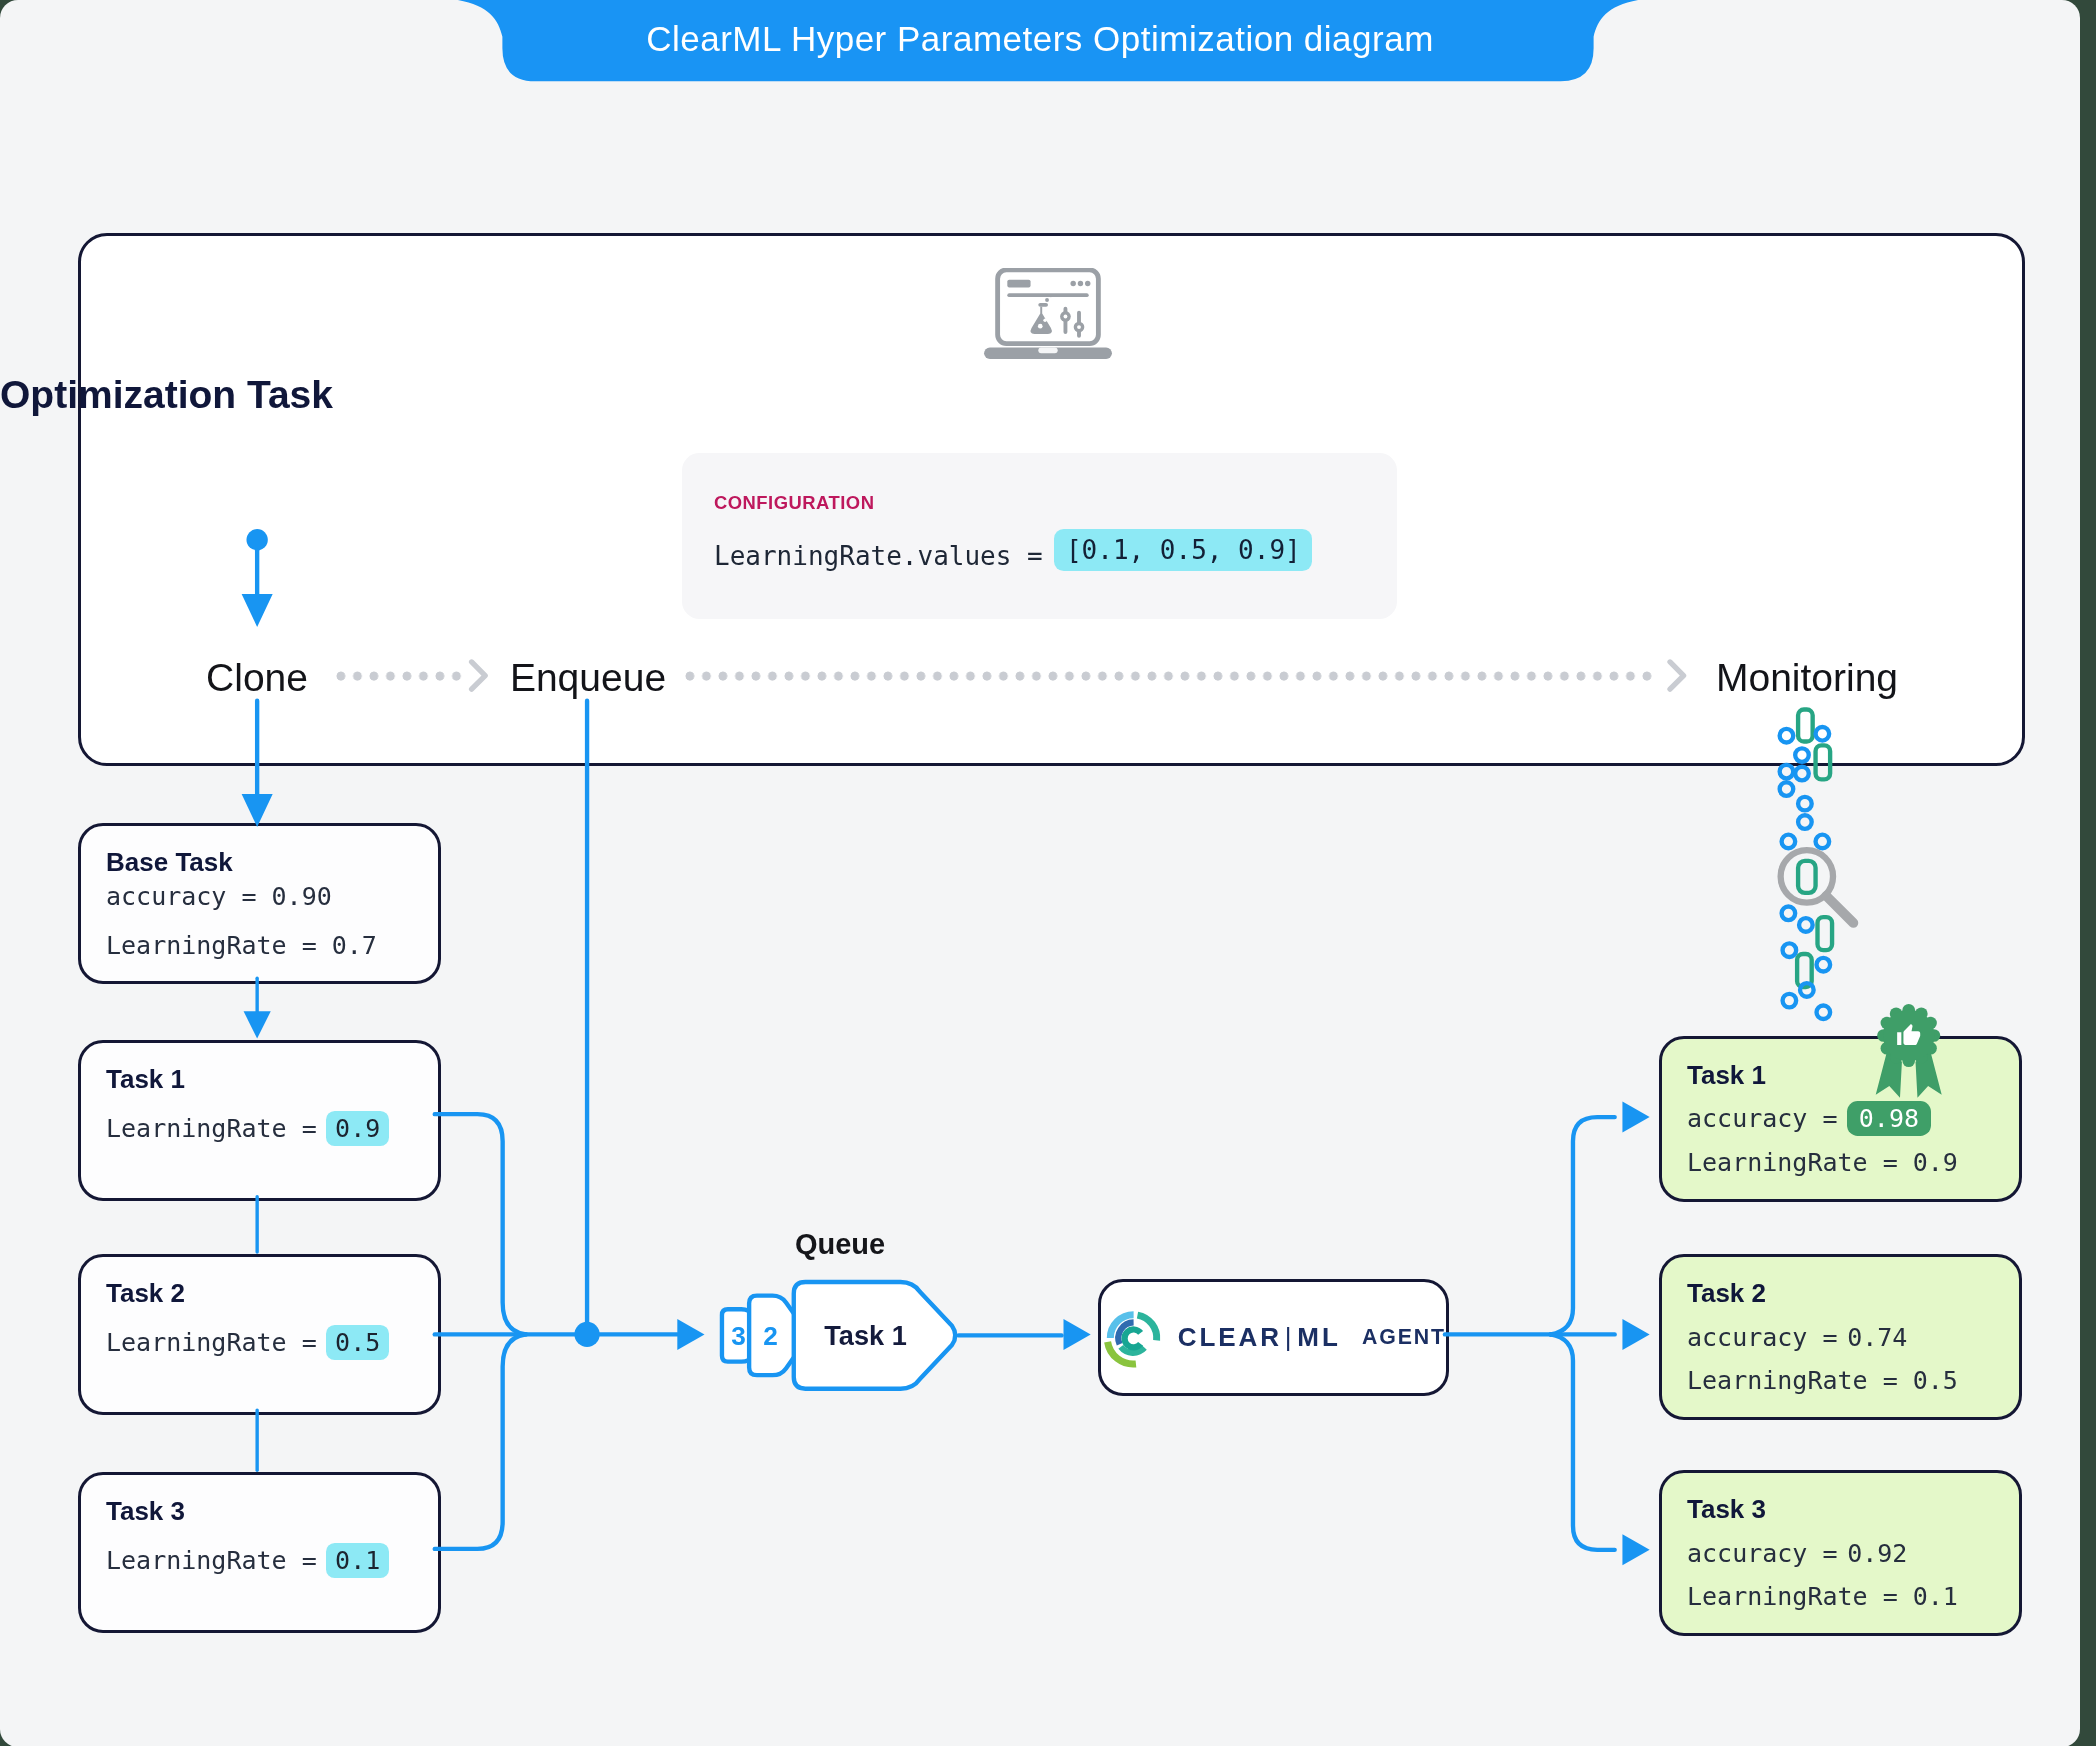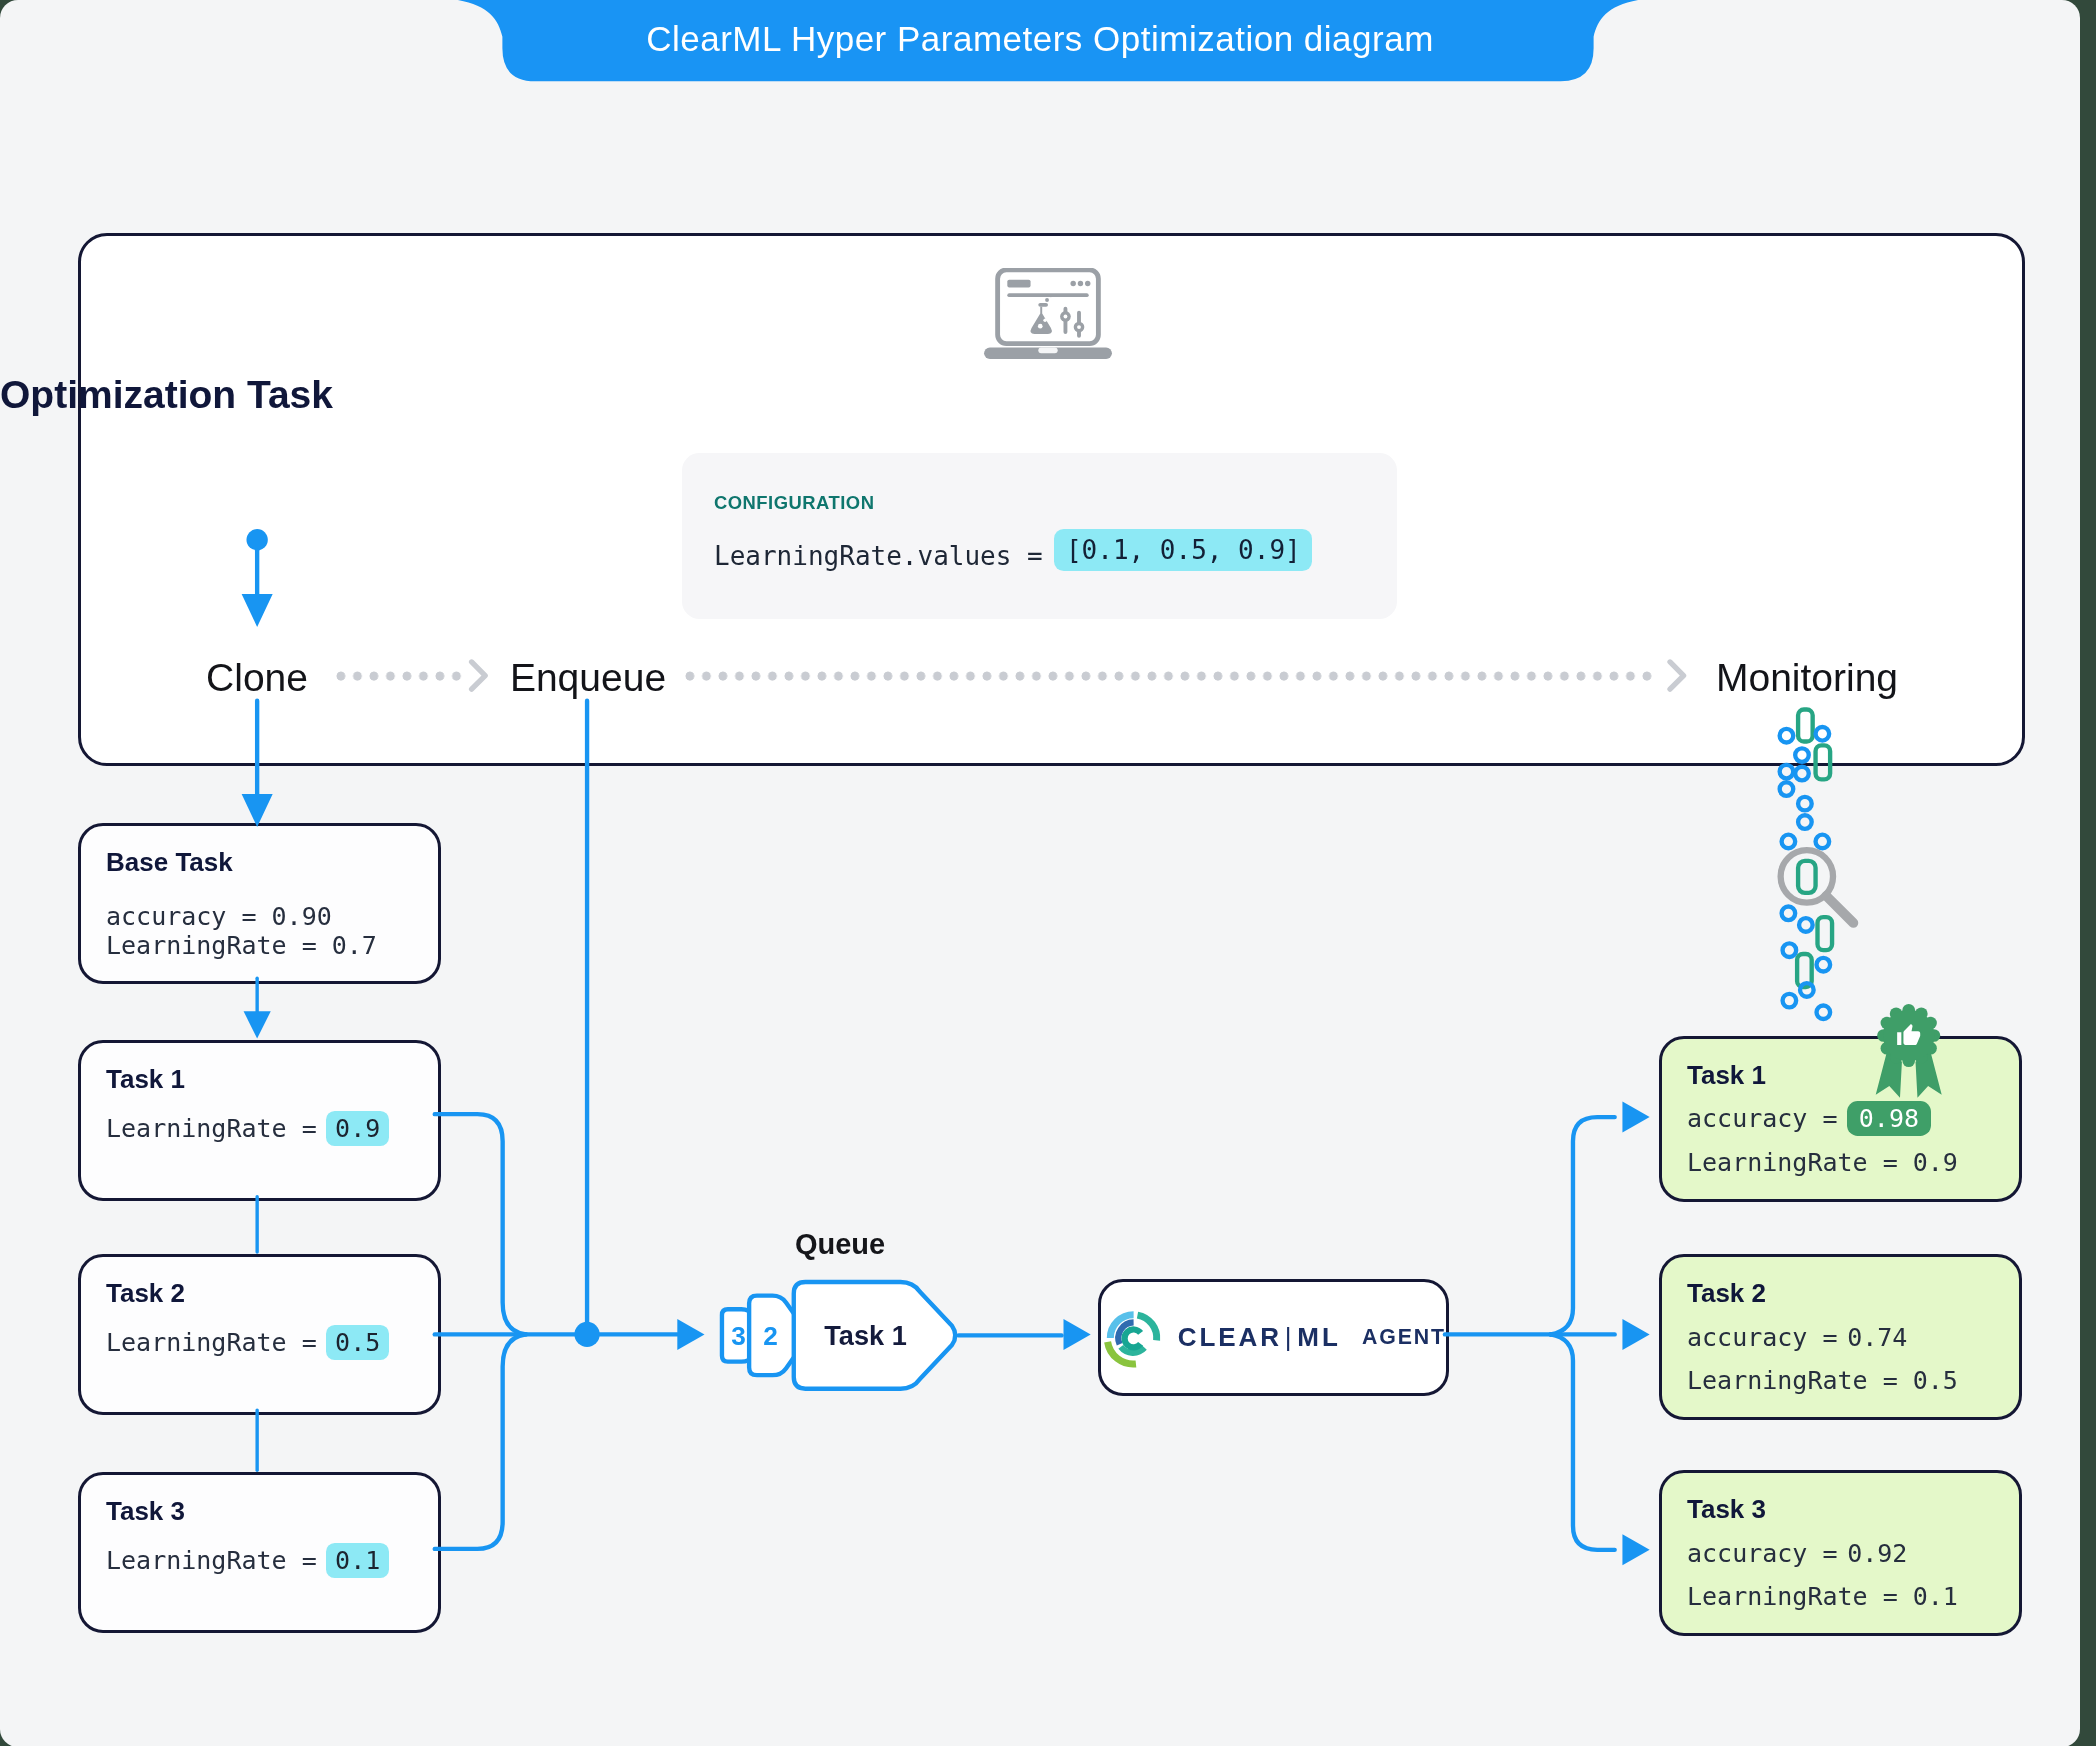--- a/index.html
+++ b/index.html
@@ -12,21 +12,21 @@
                 font-size:35px;font-weight:500;letter-spacing:0.5px;}
 
   
   .opt-box{position:absolute;left:78px;top:233px;width:1941px;height:527px;background:#fff;
            border:3.4px solid #141734;border-radius:29px;}
   .opt-title{position:absolute;left:0;right:0;top:373px;
              font-size:39px;font-weight:bold;color:#10173a;}
   .laptop{position:absolute;left:982px;top:268px;width:132px;height:93px;}
 
   .config-box{position:absolute;left:682px;top:453px;width:715px;height:166px;background:#f6f6f8;border-radius:17.5px;}
-  .config-label{position:absolute;left:32px;top:39px;font-size:18.4px;font-weight:bold;letter-spacing:0.5px;color:#0f766e;}
+  .config-label{position:absolute;left:32px;top:39px;font-size:18.4px;font-weight:bold;letter-spacing:0.5px;color:#be185d;}
   .config-code{position:absolute;left:32px;top:76px;font-family:"DejaVu Sans Mono",monospace;
                font-size:26px;color:#1e2736;display:flex;align-items:flex-end;gap:11.6px;}
   .cyan-pill{background:#8de9f5;border-radius:9.7px;padding:5.8px 11.6px;color:#132036;}
 
   
   .flow-label{position:absolute;font-size:39px;font-weight:normal;color:#131419;transform:translateX(-50%);white-space:nowrap;}
   .dots{position:absolute;height:9.7px;background-image:radial-gradient(circle at 4.9px 4.9px,#c9ccd2 4.1px,rgba(0,0,0,0) 4.7px);
         background-size:16.5px 9.7px;background-repeat:repeat-x;}
 
   
@@ -109,21 +109,21 @@
   </div>
 
   <div class="flow-label" style="left:257px;top:656px;">Clone</div>
   <div class="flow-label" style="left:588px;top:656px;">Enqueue</div>
   <div class="flow-label" style="left:1807px;top:656px;">Monitoring</div>
   <div class="dots" style="left:336px;top:671px;width:126px;"></div>
   <div class="dots" style="left:685px;top:671px;width:970px;"></div>
 
   <div class="card" style="left:78px;top:823px;height:155px;">
     <div class="card-title">Base Task</div>
-    <div class="mono-row" style="top:76px;">accuracy = 0.90</div>
+    <div class="mono-row" style="top:56px;">accuracy = 0.90</div>
     <div class="mono-row" style="top:105px;">LearningRate = 0.7</div>
   </div>
 
   <div class="card" style="left:78px;top:1040px;height:155px;">
     <div class="card-title">Task 1</div>
     <div class="mono-row" style="top:68px;">
       <span>LearningRate =</span>
       <span class="lr-pill">0.9</span>
     </div>
   </div>

